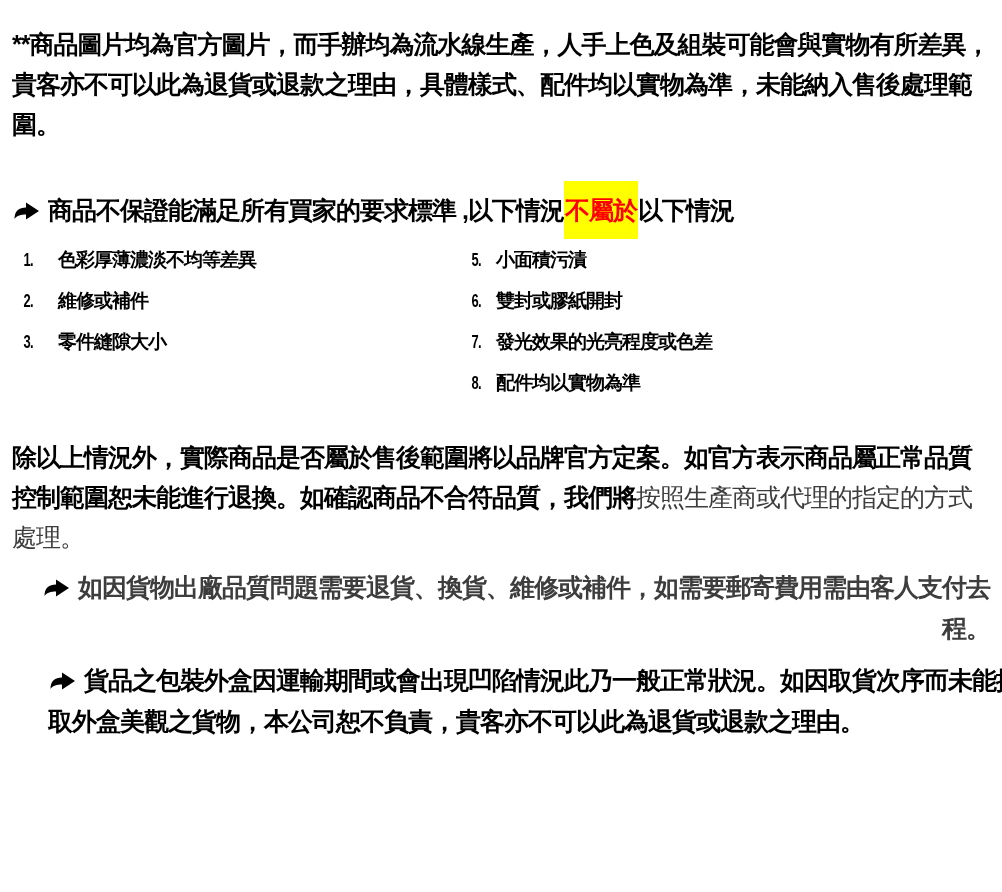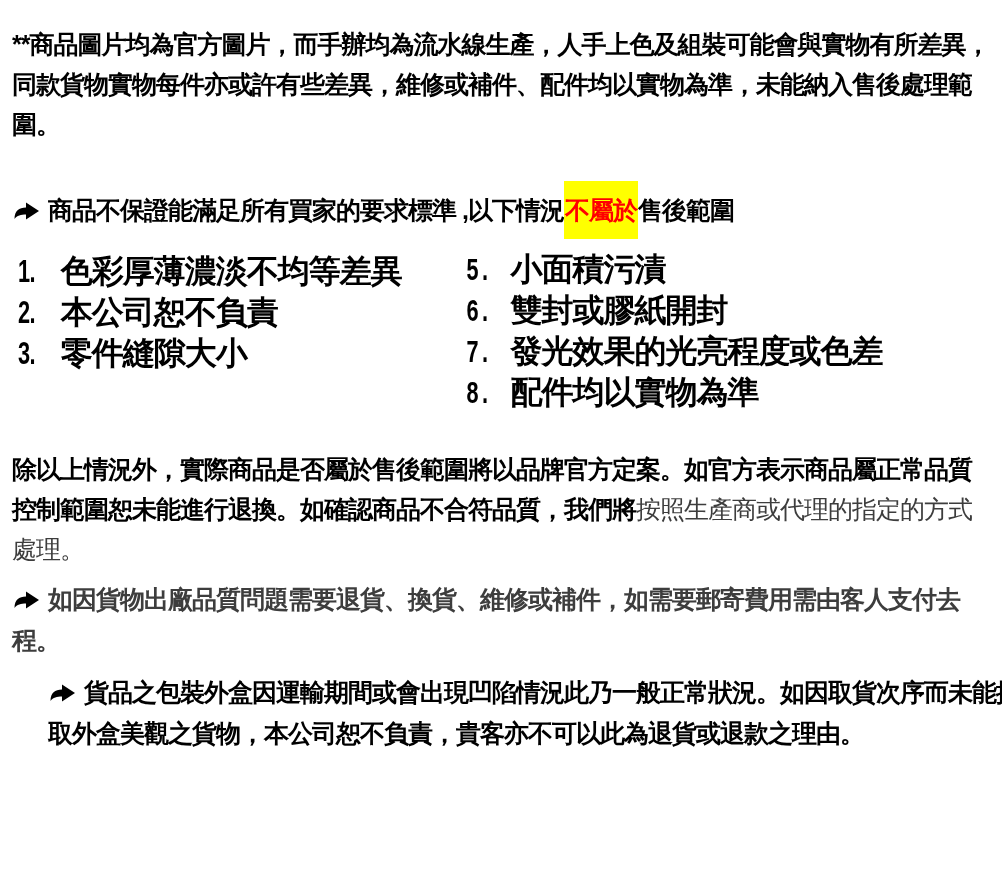--- a/index.html
+++ b/index.html
@@ -17,55 +17,55 @@
     letter-spacing:-1px;width:978px;
   }
   .p1{margin-top:18px;}
   .arrow-line .arrow{display:inline-block;vertical-align:-1px;margin-right:7px;}
   .arrow svg{width:29px;height:18px;display:inline-block;}
   .l-notcov{margin-top:46px;}
   .hl{
     background:var(--highlight-yellow,#ffff00);color:var(--red,#ff0000);
     font-weight:bold;padding:15px 1px;
   }
-  .excl-list{display:flex;margin-top:20px;font-size:32px;font-weight:bold;letter-spacing:-1px;}
+  .excl-list{display:flex;margin-top:8px;font-size:19px;font-weight:bold;letter-spacing:-1px;}
   .excl-col{display:flex;flex-direction:column;}
   .excl-left{width:448px;padding-left:6px;}
-  .excl-right{flex:1;font-family:Liberation Mono, monospace;}
+  .excl-right{flex:1;}
   .excl-row{line-height:41px;white-space:nowrap;}
   .excl-num{
     display:inline-block;min-width:22px;text-align:right;
     transform:scaleX(0.68);transform-origin:left center;
   }
   .excl-left .excl-num{margin-right:18px;}
   .excl-right .excl-num{margin-right:8px;}
   .p2{margin-top:34px;}
-  .grey{color:var(--text-grey,#3d3d3d);}
+  .grey{color:var(--text-grey,#3d3d3d);text-align:right;}
   .grey-regular{color:var(--text-grey,#3d3d3d);font-weight:normal;}
   .red{color:var(--red,#ff0000);}
   .p-red{margin-top:14px;}
   .l-ship{margin-top:10px;}
   .p-pack{margin-top:12px;margin-left:36px;}
 </style>
 </head>
 <body>
 
 <div class="page">
 
 
-  <p class="para p1">**商品圖片均為官方圖片，而手辦均為流水線生產，人手上色及組裝可能會與實物有所差異，同款貨物實物每件亦或許有些差異，維修或補件、配件均以實物為準，未能納入售後處理範圍。</p>
+  <p class="para p1">**商品圖片均為官方圖片，而手辦均為流水線生產，人手上色及組裝可能會與實物有所差異，貴客亦不可以此為退貨或退款之理由，具體樣式、配件均以實物為準，未能納入售後處理範圍。</p>
 
   <p class="para arrow-line l-notcov"><span class="arrow"><svg viewBox="0 0 26 18" xmlns="http://www.w3.org/2000/svg">
           <path d="M1,17 C1,9 5.5,5.5 12.5,5.5 L12.5,0.5 L25.5,9 L12.5,17.5 L12.5,12.5 C7.5,12.5 3.5,13.5 1,17 Z" fill="#000"></path>
-        </svg></span><span>商品不保證能滿足所有買家的要求標準 ,以下情況</span><mark class="hl">不屬於</mark><span>售後範圍</span></p>
+        </svg></span><span>商品不保證能滿足所有買家的要求標準 ,以下情況</span><mark class="hl">不屬於</mark><span>以下情況</span></p>
 
   <div class="excl-list">
     <div class="excl-col excl-left">
       <div class="excl-row"><span class="excl-num">1.</span><span class="excl-text">色彩厚薄濃淡不均等差異</span></div>
-      <div class="excl-row"><span class="excl-num">2.</span><span class="excl-text">本公司恕不負責</span></div>
+      <div class="excl-row"><span class="excl-num">2.</span><span class="excl-text">維修或補件</span></div>
       <div class="excl-row"><span class="excl-num">3.</span><span class="excl-text">零件縫隙大小</span></div>
     </div>
     <div class="excl-col excl-right">
       <div class="excl-row"><span class="excl-num">5.</span><span class="excl-text">小面積污漬</span></div>
       <div class="excl-row"><span class="excl-num">6.</span><span class="excl-text">雙封或膠紙開封</span></div>
       <div class="excl-row"><span class="excl-num">7.</span><span class="excl-text">發光效果的光亮程度或色差</span></div>
       <div class="excl-row"><span class="excl-num">8.</span><span class="excl-text">配件均以實物為準</span></div>
     </div>
   </div>
 

